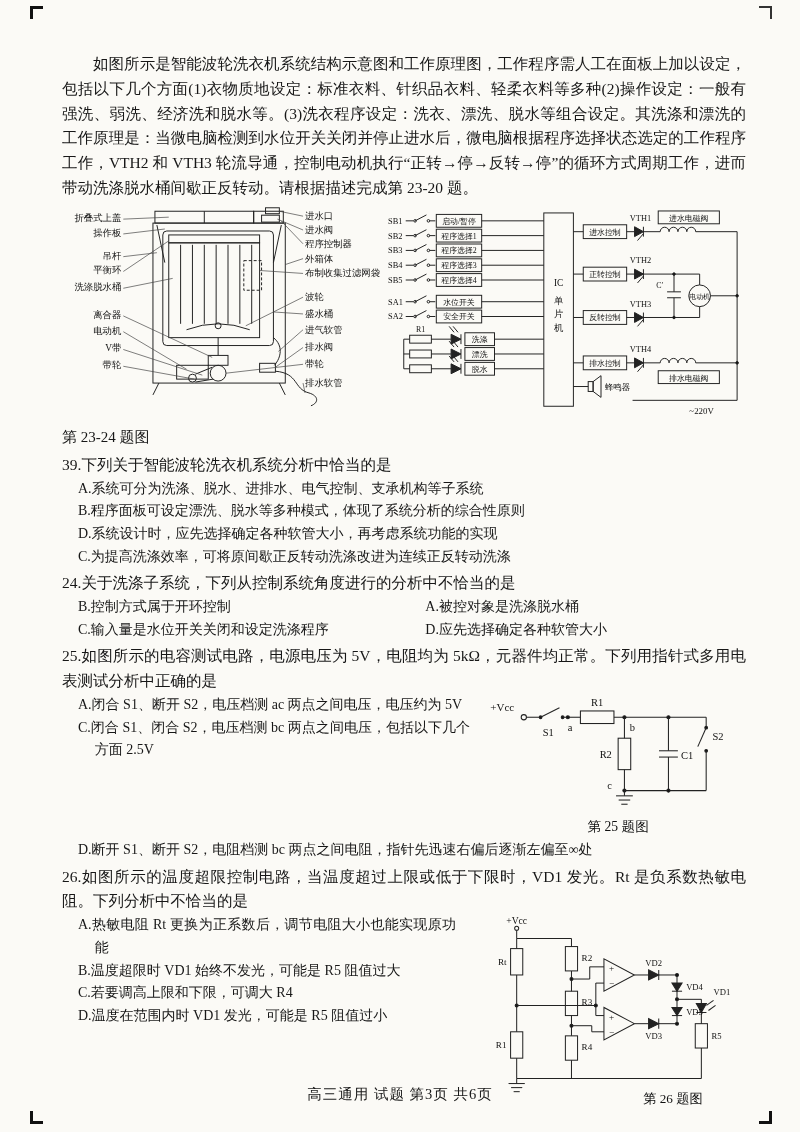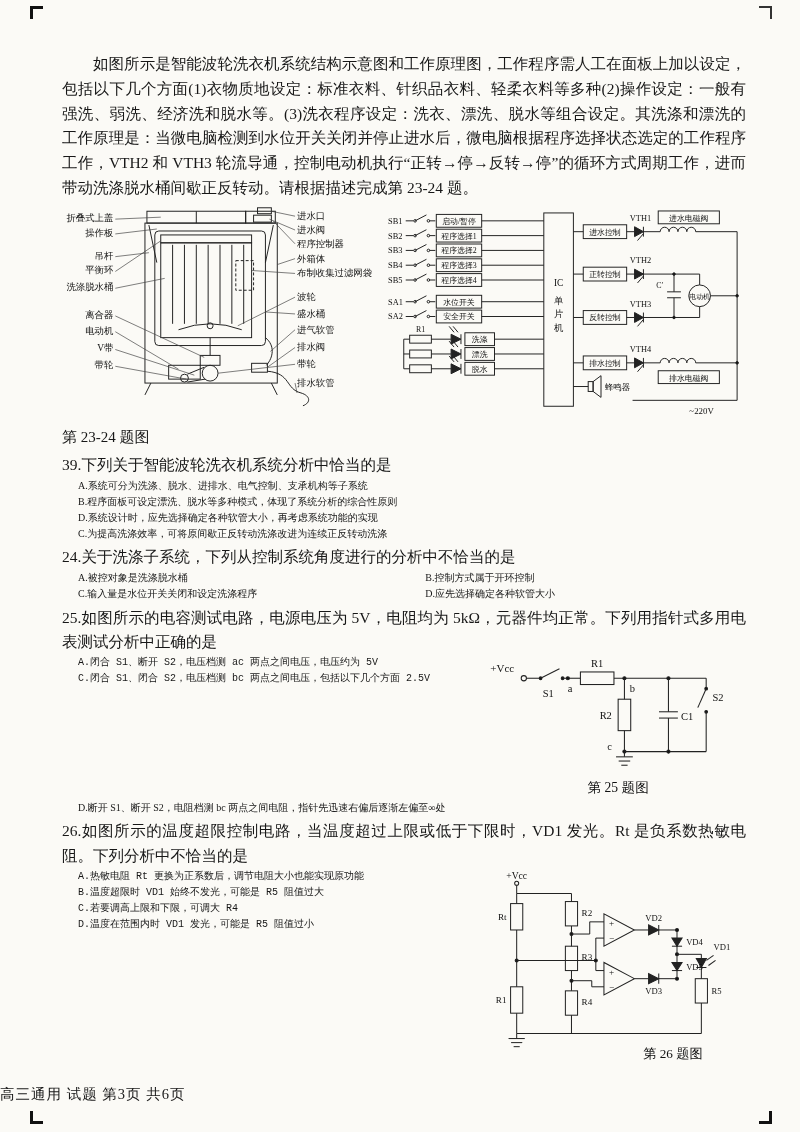--- a/index.html
+++ b/index.html
@@ -10,48 +10,48 @@
     color:#171717;
   }
   .sheet { position:relative; width:800px; height:1132px; background:#fbfaf6; overflow:hidden; }
   .crop { position:absolute; width:13px; height:13px; }
   .crop-tl { left:30px; top:6px;  border-left:3px solid #111; border-top:3px solid #111; }
   .crop-tr { right:28px; top:6px; border-right:2px solid #333; border-top:2px solid #333; }
   .crop-bl { left:30px; bottom:8px; border-left:3px solid #111; border-bottom:3px solid #111; }
   .crop-br { right:28px; bottom:8px; border-right:3px solid #111; border-bottom:3px solid #111; }
   .content { position:absolute; left:62px; top:52px; width:684px; }
   .para { font-size:15.5px; line-height:1.6; text-align:justify; text-indent:2em; }
-  .fig-row { display:flex; justify-content:space-between; align-items:flex-start; margin-top:6px; }
+  .fig-row { display:flex; justify-content:flex-end; align-items:flex-start; margin-top:6px; }
   .fig-caption { font-size:15px; margin:2px 0 6px; }
   .q { margin-top:3px; }
   .stem { font-size:15.5px; line-height:1.6; text-align:justify; }
-  .opt { font-size:10px; line-height:1.62; margin-left:16px; padding-left:1.2em; text-indent:-1.2em; text-align:justify; }
+  .opt { font-size:14px; line-height:1.62; margin-left:16px; padding-left:1.2em; text-indent:-1.2em; text-align:justify; }
   .two-col { display:grid; grid-template-columns:52% 48%; margin-left:16px; }
   .two-col .opt { margin-left:0; }
   .q-body { display:flex; align-items:flex-start; }
-  .q-opts { flex:1 1 auto; min-width:0;font-family:Liberation Mono, monospace; }
+  .q-opts { flex:1 1 auto; min-width:0; }
   .q-fig { flex:0 0 auto; margin-left:14px; }
-  .footer { position:absolute; left:0; right:0; bottom:28px; text-align:left; font-size:14.5px; letter-spacing:1px; }
+  .footer { position:absolute; left:0; right:0; bottom:28px; text-align:center; font-size:14.5px; letter-spacing:1px; }
   svg { display:block; }
   svg text { font-family:"Liberation Serif","DejaVu Serif",serif; fill:#111; }
   .sline { stroke:#222; fill:none; stroke-width:1; }
   .lead { stroke:#444; stroke-width:0.7; }
 </style>
 </head>
 <body>
 
 <div class="sheet">
   <div class="crop crop-tl"></div>
   <div class="crop crop-tr"></div>
   <div class="crop crop-bl"></div>
   <div class="crop crop-br"></div>
 
   <div class="content">
 
-    <p class="para">如图所示是智能波轮洗衣机系统结构示意图和工作原理图，工作程序需人工在面板上加以设定，包括以下几个方面(1)衣物质地设定：标准衣料、针织品衣料、轻柔衣料等多种(2)操作设定：一般有强洗、弱洗、经济洗和脱水等。(3)洗衣程序设定：洗衣、漂洗、脱水等组合设定。其洗涤和漂洗的工作原理是：当微电脑检测到水位开关关闭并停止进水后，微电脑根据程序选择状态选定的工作程序工作，VTH2 和 VTH3 轮流导通，控制电动机执行“正转→停→反转→停”的循环方式周期工作，进而带动洗涤脱水桶间歇正反转动。请根据描述完成第 23-24 题。</p>
+    <p class="para">如图所示是智能波轮洗衣机系统结构示意图和工作原理图，工作程序需人工在面板上加以设定，包括以下几个方面(1)衣物质地设定：标准衣料、针织品衣料、轻柔衣料等多种(2)操作设定：一般有强洗、弱洗、经济洗和脱水等。(3)洗衣程序设定：洗衣、漂洗、脱水等组合设定。其洗涤和漂洗的工作原理是：当微电脑检测到水位开关关闭并停止进水后，微电脑根据程序选择状态选定的工作程序工作，VTH2 和 VTH3 轮流导通，控制电动机执行“正转→停→反转→停”的循环方式周期工作，进而带动洗涤脱水桶间歇正反转动。请根据描述完成第 23-20 题。</p>
 
     <div class="fig-row">
 
       <svg width="316" height="204" viewBox="0 0 320 206">
         <g class="sline">
           <rect x="86" y="4" width="100" height="12"></rect>
             <line x1="136" y1="4" x2="136" y2="16"></line>
           <rect x="186" y="4" width="30" height="12"></rect>
           <rect x="84" y="16" width="134" height="162"></rect>
           <rect x="94" y="24" width="112" height="116" rx="4"></rect>
@@ -315,22 +315,22 @@
       <div class="stem">39.下列关于智能波轮洗衣机系统分析中恰当的是</div>
       <div class="opt">A.系统可分为洗涤、脱水、进排水、电气控制、支承机构等子系统</div>
       <div class="opt">B.程序面板可设定漂洗、脱水等多种模式，体现了系统分析的综合性原则</div>
       <div class="opt">D.系统设计时，应先选择确定各种软管大小，再考虑系统功能的实现</div>
       <div class="opt">C.为提高洗涤效率，可将原间歇正反转动洗涤改进为连续正反转动洗涤</div>
     </div>
 
     <div class="q">
       <div class="stem">24.关于洗涤子系统，下列从控制系统角度进行的分析中不恰当的是</div>
       <div class="two-col">
+        <div class="opt">B.控制方式属于开环控制</div>
         <div class="opt">A.被控对象是洗涤脱水桶</div>
-        <div class="opt">B.控制方式属于开环控制</div>
         <div class="opt">C.输入量是水位开关关闭和设定洗涤程序</div>
         <div class="opt">D.应先选择确定各种软管大小</div>
       </div>
     </div>
 
     <div class="q">
       <div class="stem">25.如图所示的电容测试电路，电源电压为 5V，电阻均为 5kΩ，元器件均正常。下列用指针式多用电表测试分析中正确的是</div>
       <div class="q-body">
         <div class="q-opts">
           <div class="opt">A.闭合 S1、断开 S2，电压档测 ac 两点之间电压，电压约为 5V</div>

